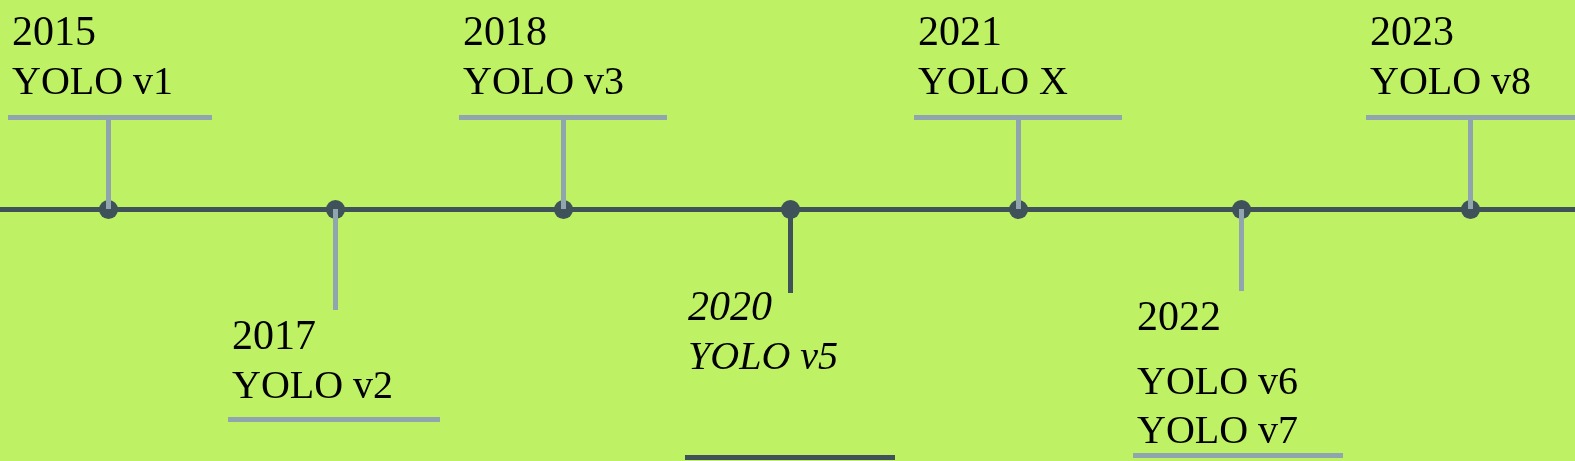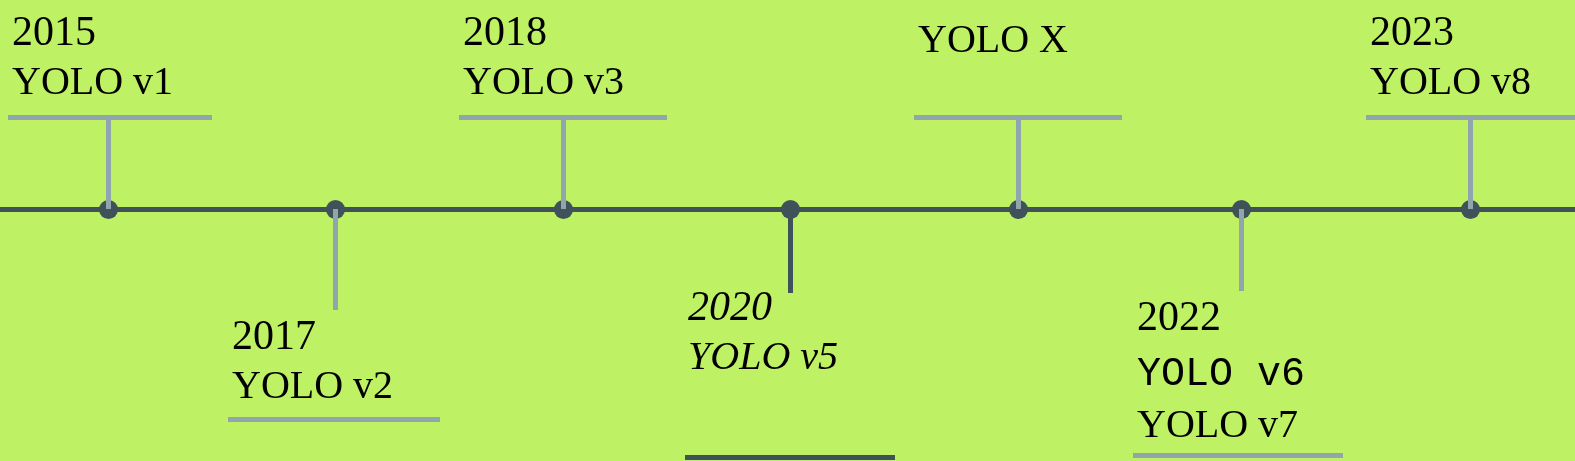--- a/index.html
+++ b/index.html
@@ -124,30 +124,31 @@
         <div class="label-block" style="left: -102px; top: 285px; font-style: italic;">
           <div class="label-year">2020</div>
           <div class="label-model" style="margin-top: 9px;">YOLO v5</div>
         </div>
       </div>
       <div class="milestone" style="left: 1018px;">
         <div class="node-dot"></div>
         <div class="rule" style="left: -104px; width: 208px; top: 115px;"></div>
         <div class="stem" style="top: 120px; height: 89px;"></div>
         <div class="label-block" style="left: -100px; top: 10px;">
+          <div class="label-year">2021</div>
           <div class="label-model" style="margin-top: 9px;">YOLO X</div>
         </div>
       </div>
       <div class="milestone" style="left: 1241px;">
         <div class="node-dot"></div>
         <div class="rule" style="left: -108px; width: 210px; top: 453px;"></div>
         <div class="stem" style="top: 209px; height: 82px;"></div>
         <div class="label-block" style="left: -104px; top: 295px;">
           <div class="label-year">2022</div>
-          <div class="label-model" style="margin-top: 18px; font-family: Liberation Mono, monospace;">YOLO v6</div>
+          <div class="label-model" style="margin-top: 24px;">YOLO v6</div>
           <div class="label-model" style="margin-top: 9px;">YOLO v7</div>
         </div>
       </div>
       <div class="milestone" style="left: 1470px;">
         <div class="node-dot"></div>
         <div class="rule" style="left: -104px; width: 209px; top: 115px;"></div>
         <div class="stem" style="top: 120px; height: 89px;"></div>
         <div class="label-block" style="left: -100px; top: 10px;">
           <div class="label-year">2023</div>
           <div class="label-model" style="margin-top: 9px; text-align: center;">YOLO v8</div>

